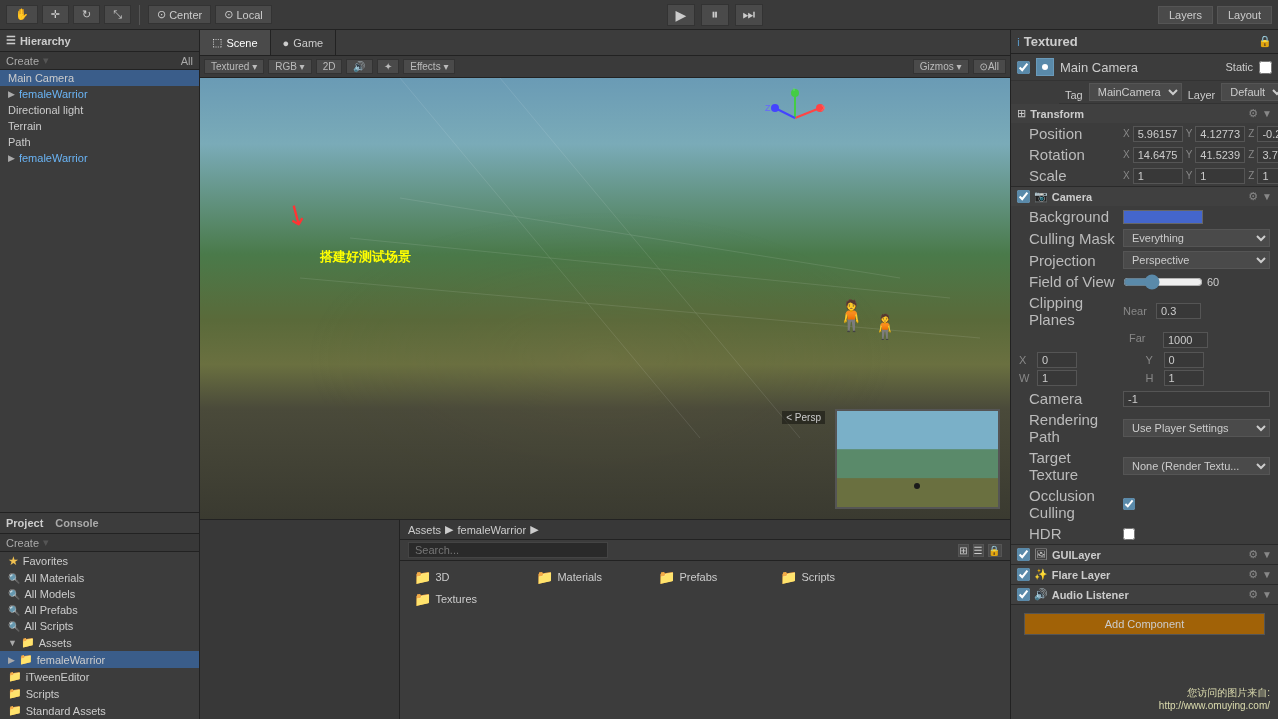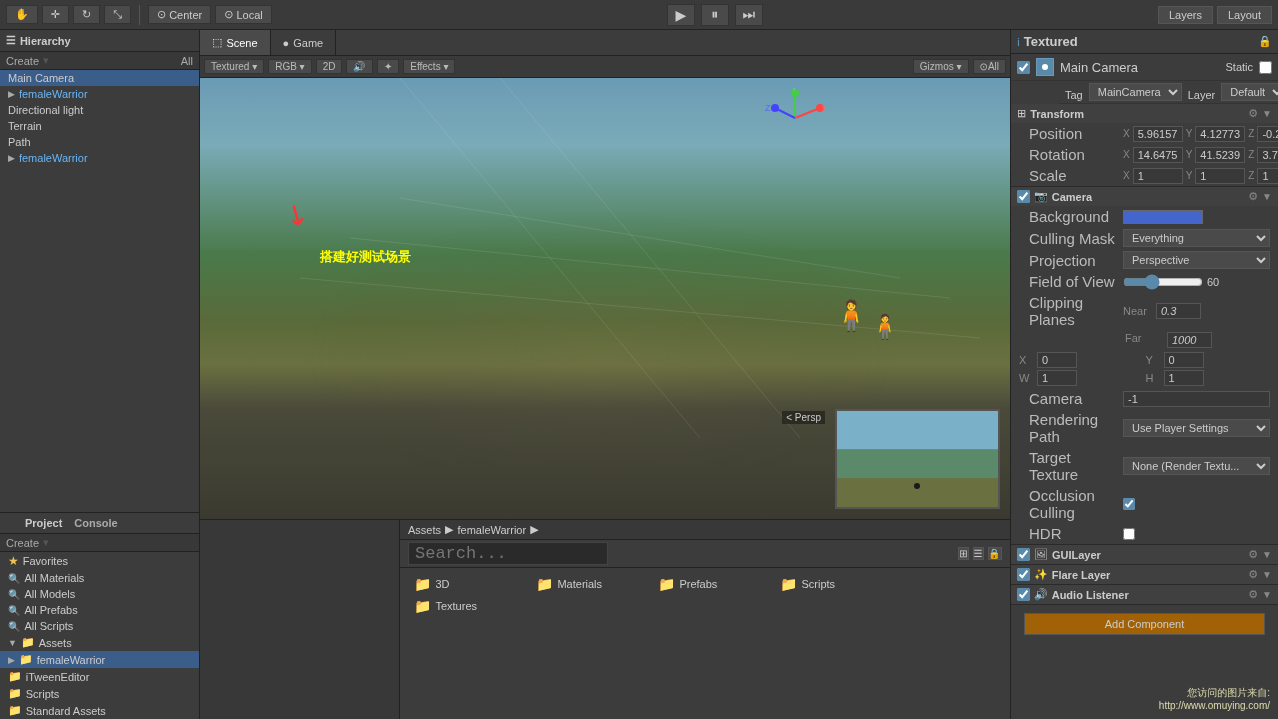--- a/index.html
+++ b/index.html
@@ -223,23 +223,22 @@
       border-bottom: 1px solid #222;
       display: flex;
       align-items: center;
       gap: 4px;
     }
     .assets-search input {
       background: #2a2a2a;
       border: 1px solid #444;
       color: #ccc;
       padding: 1px 6px;
-      font-size: 17px;
+      font-size: 11px;
       width: 200px;
-      font-family: Liberation Mono, monospace;
     }
     .folder-grid {
       display: flex;
       flex-wrap: wrap;
       gap: 2px;
       padding: 6px;
     }
     .folder-item {
       display: flex;
       align-items: center;
@@ -366,32 +365,31 @@
       color: #ccc;
       font-size: 11px;
       padding: 1px 4px;
       cursor: pointer;
       flex: 1;
     }
     .slider-container { display: flex; align-items: center; gap: 4px; flex: 1; }
     .slider { width: 80px; accent-color: #5a8aaa; }
     .near-far-row {
       display: flex;
-      padding: 2px 12px;
-      gap: 12px;
+      padding: 2px 24px;
+      gap: 4px;
     }
     .near-far-label { color: #888; font-size: 11px; width: 30px; }
     .near-far-input {
       background: #383838;
       border: 1px solid #555;
       color: #ccc;
       padding: 1px 4px;
       font-size: 11px;
       width: 45px;
-      font-style: italic;
     }
     .viewport-grid {
       display: grid;
       grid-template-columns: 1fr 1fr;
       padding: 2px 8px;
       gap: 2px;
     }
     .viewport-row { display: flex; align-items: center; gap: 4px; }
     .vp-label { color: #888; font-size: 11px; width: 14px; }
     .vp-input {
@@ -496,21 +494,21 @@
     <div class="hierarchy-item">
       <span>Path</span>
     </div>
     <div class="hierarchy-item blue-text">
       <span class="hierarchy-arrow">▶</span>
       <span>femaleWarrior</span>
     </div>
 
     <div style="margin-top:auto; border-top:1px solid #222;">
       <div class="panel-header" style="border-bottom:1px solid #222;">
-        <span style="cursor:pointer; margin-right:8px;margin-left:19px;">Project</span>
+        <span style="cursor:pointer; margin-right:8px;">Project</span>
         <span style="cursor:pointer; color:#aaa;">Console</span>
       </div>
       <div class="panel-toolbar">
         <span style="cursor:pointer">Create</span>
         <span style="color:#555">▾</span>
       </div>
 
       <div class="fav-item">
         <span class="star-icon">★</span>
         <span>Favorites</span>

